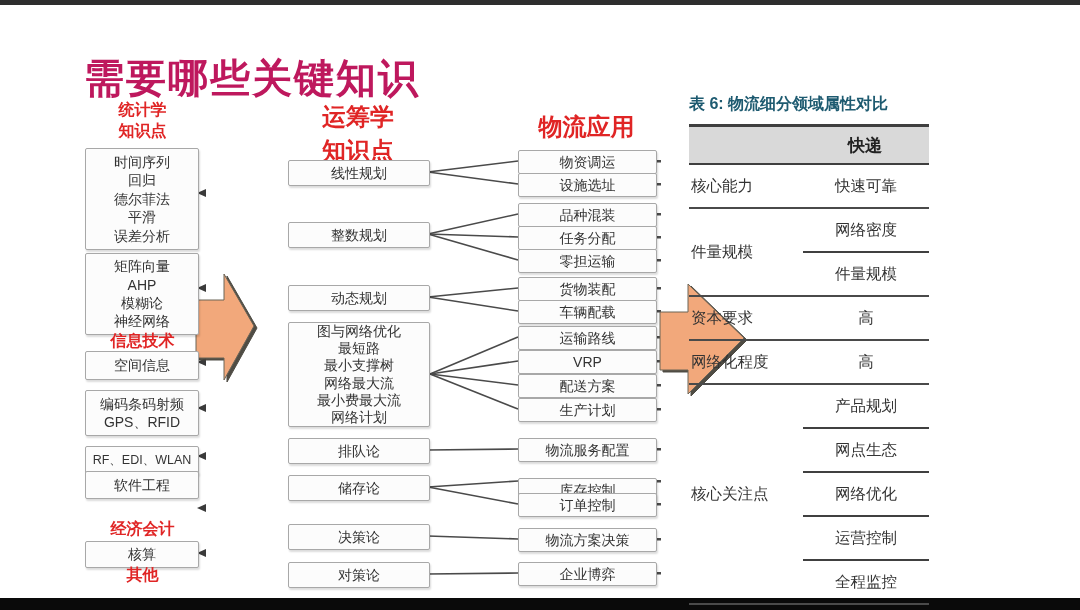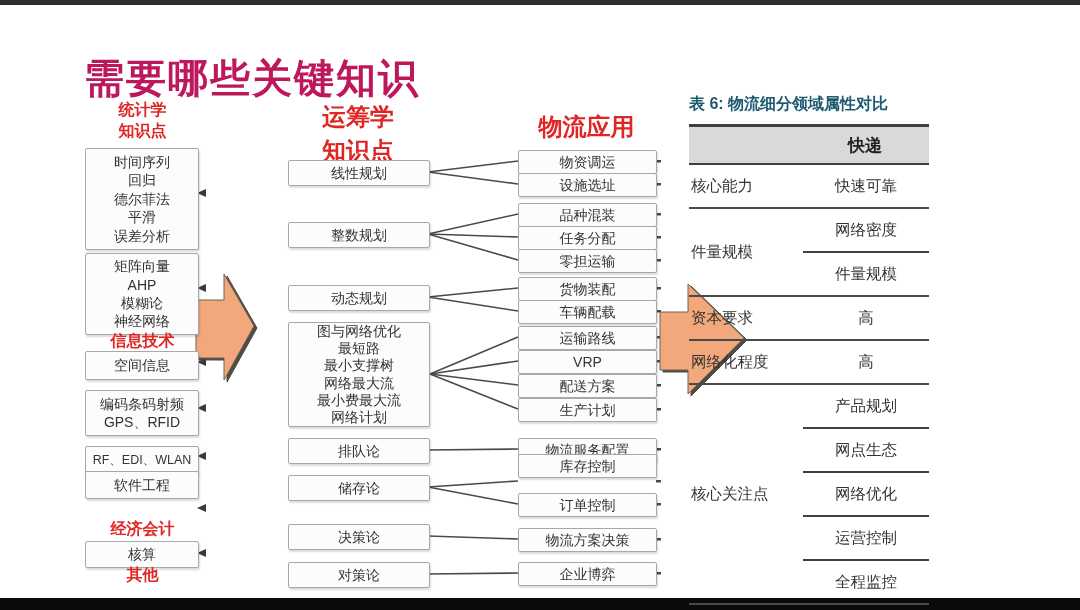--- a/index.html
+++ b/index.html
@@ -156,21 +156,21 @@
 <div class="box c3" style="top:203px; height:22px;">品种混装</div>
 <div class="box c3" style="top:226px; height:22px;">任务分配</div>
 <div class="box c3" style="top:249px; height:22px;">零担运输</div>
 <div class="box c3" style="top:277px; height:22px;">货物装配</div>
 <div class="box c3" style="top:300px; height:22px;">车辆配载</div>
 <div class="box c3" style="top:326px; height:22px;">运输路线</div>
 <div class="box c3" style="top:350px; height:22px;">VRP</div>
 <div class="box c3" style="top:374px; height:22px;">配送方案</div>
 <div class="box c3" style="top:398px; height:22px;">生产计划</div>
 <div class="box c3" style="top:438px; height:22px;">物流服务配置</div>
-<div class="box c3" style="top:454px; height:22px;">库存控制</div>
+<div class="box c3" style="top:478px; height:22px;">库存控制</div>
 <div class="box c3" style="top:493px; height:22px;">订单控制</div>
 <div class="box c3" style="top:528px; height:22px;">物流方案决策</div>
 <div class="box c3" style="top:562px; height:22px;">企业博弈</div>
 
 <div class="rtable">
   <div class="rtable-title">表 6: 物流细分领域属性对比</div>
   <div class="rtable-head">
     <div class="rtable-head-spacer"></div>
     <div class="rtable-head-cell">快递</div>
   </div>

